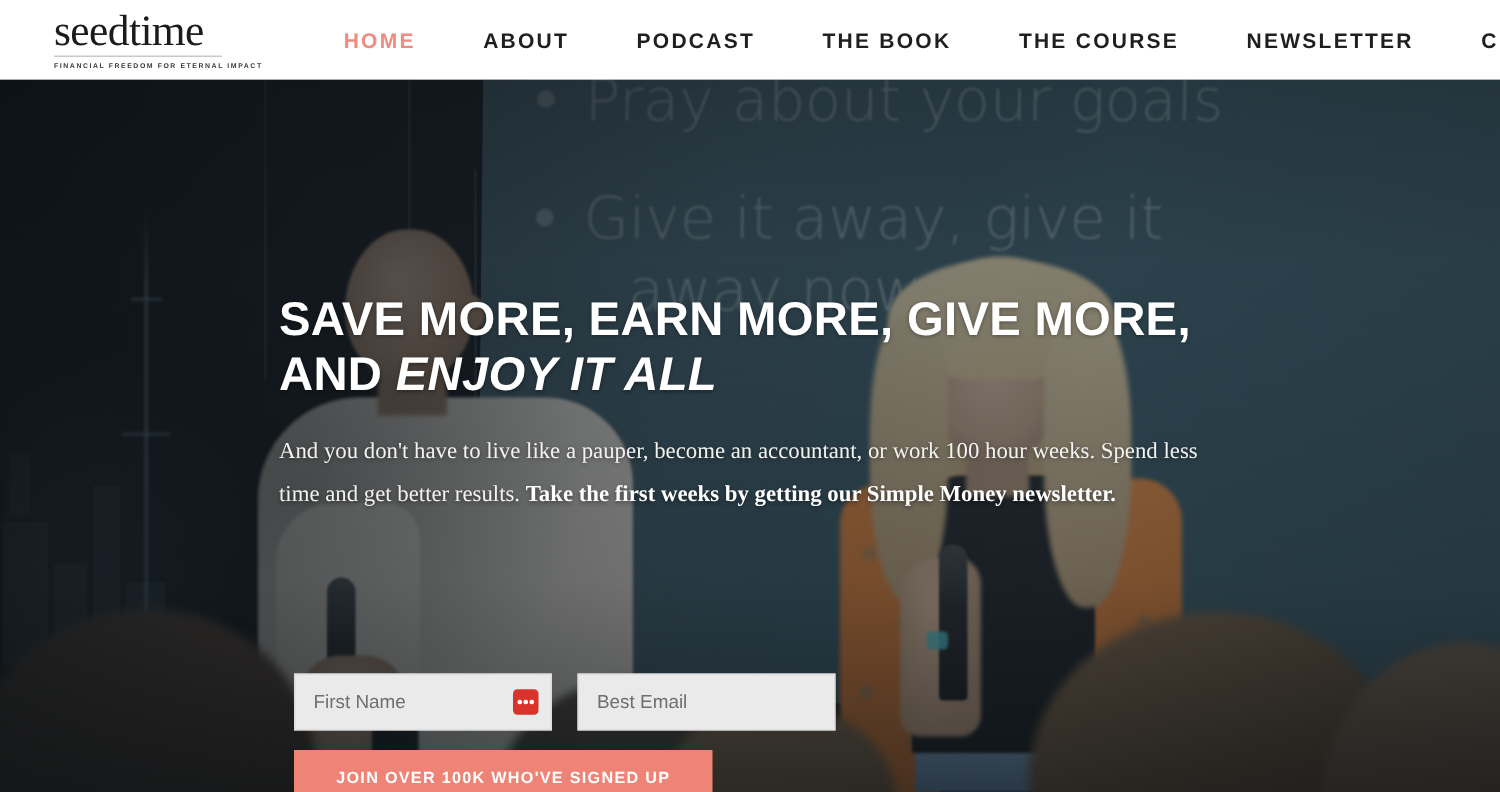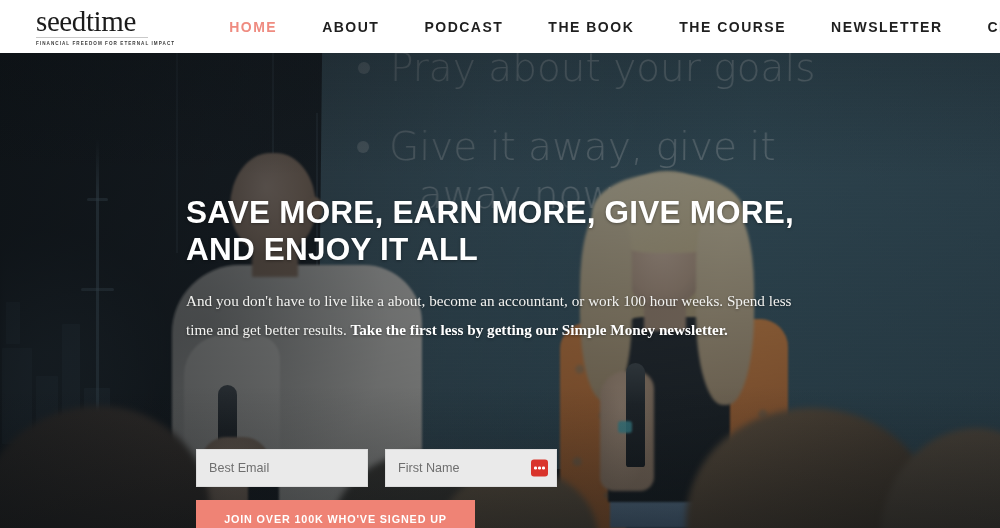--- a/index.html
+++ b/index.html
@@ -278,21 +278,21 @@
   .hero-content{
     position:absolute; left:186px; top:13px; width:680px; z-index:20;
   }
   .hero-title{
     margin-top:128px;
     font-size:31.5px; line-height:37px;
     font-weight:800; color:#ffffff;
     letter-spacing:.2px;
     text-shadow:0 1px 3px rgba(0,0,0,.34);
   }
-  .hero-title .ital{ }
+  .hero-title .ital{ font-style:italic; }
   .hero-sub{
     margin-top:18px; width:625px;
     font-family:"Liberation Serif", serif;
     font-size:15.2px; line-height:29px;
     color:#f2f2f0;
     text-shadow:0 1px 3px rgba(0,0,0,.42);
   }
   .hero-sub b{ font-weight:700; color:#ffffff; }
 
   
@@ -421,38 +421,38 @@
       <div class="hero-veil"></div>
       <div class="hero-veil2"></div>
     </div>
 
     <div class="hero-content">
       <h1 class="hero-title">
         <span>SAVE MORE, EARN MORE, GIVE MORE,</span><br>
         <span>AND </span><span class="ital">ENJOY IT ALL</span>
       </h1>
       <p class="hero-sub">
-        <span>And you don't have to live like a about, become an accountant, or work 100 hour weeks. Spend less time and get better results. </span><b>Take the first less by getting our Simple Money newsletter.</b>
+        <span>And you don't have to live like a pauper, become an accountant, or work 100 hour weeks. Spend less time and get better results. </span><b>Take the first weeks by getting our Simple Money newsletter.</b>
       </p>
     </div>
 
     <form class="signup">
       <div class="field-row">
-
-        <div class="field">
-          <input type="email" placeholder="Best Email" style="">
-        </div>
 
         <div class="field">
           <input type="text" placeholder="First Name" style="">
           <span class="pm-badge">
             <i></i>
               <i></i>
               <i></i>
           </span>
         </div>
+
+        <div class="field">
+          <input type="email" placeholder="Best Email" style="">
+        </div>
       </div>
 
       <button class="cta" type="submit">JOIN OVER 100K WHO'VE SIGNED UP</button>
     </form>
 
   </section>
 </div>
 
 </body></html>

